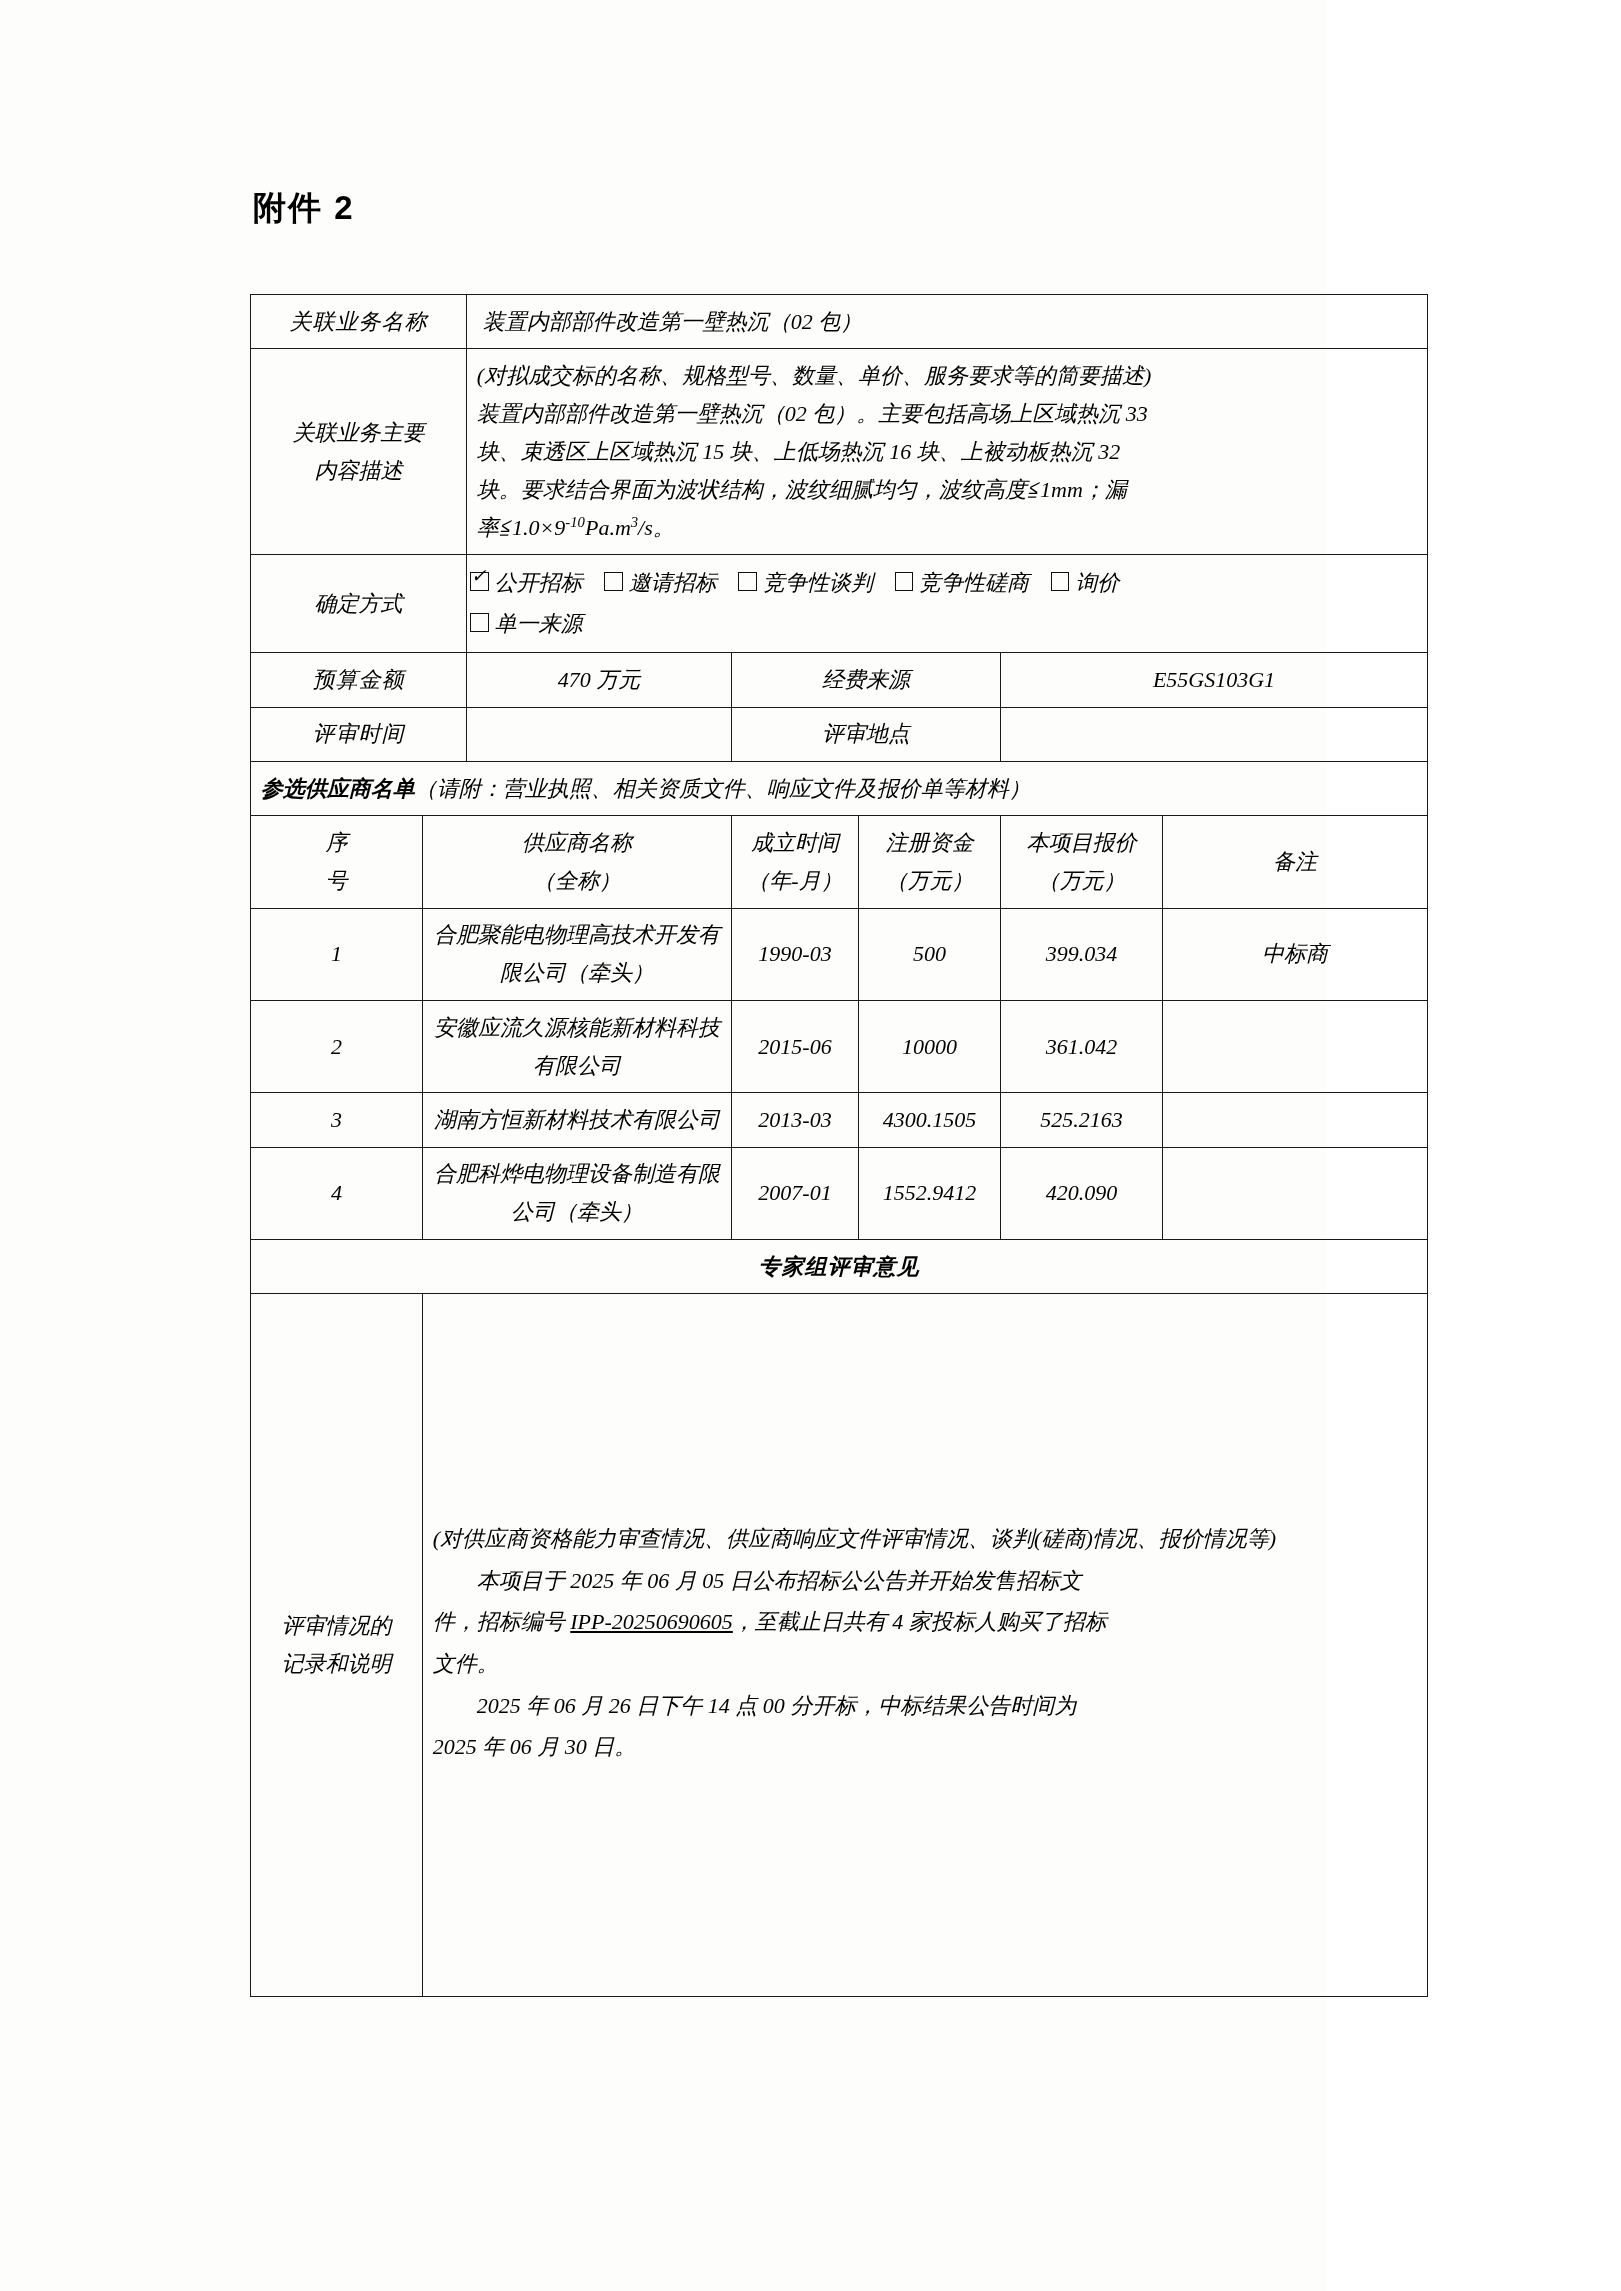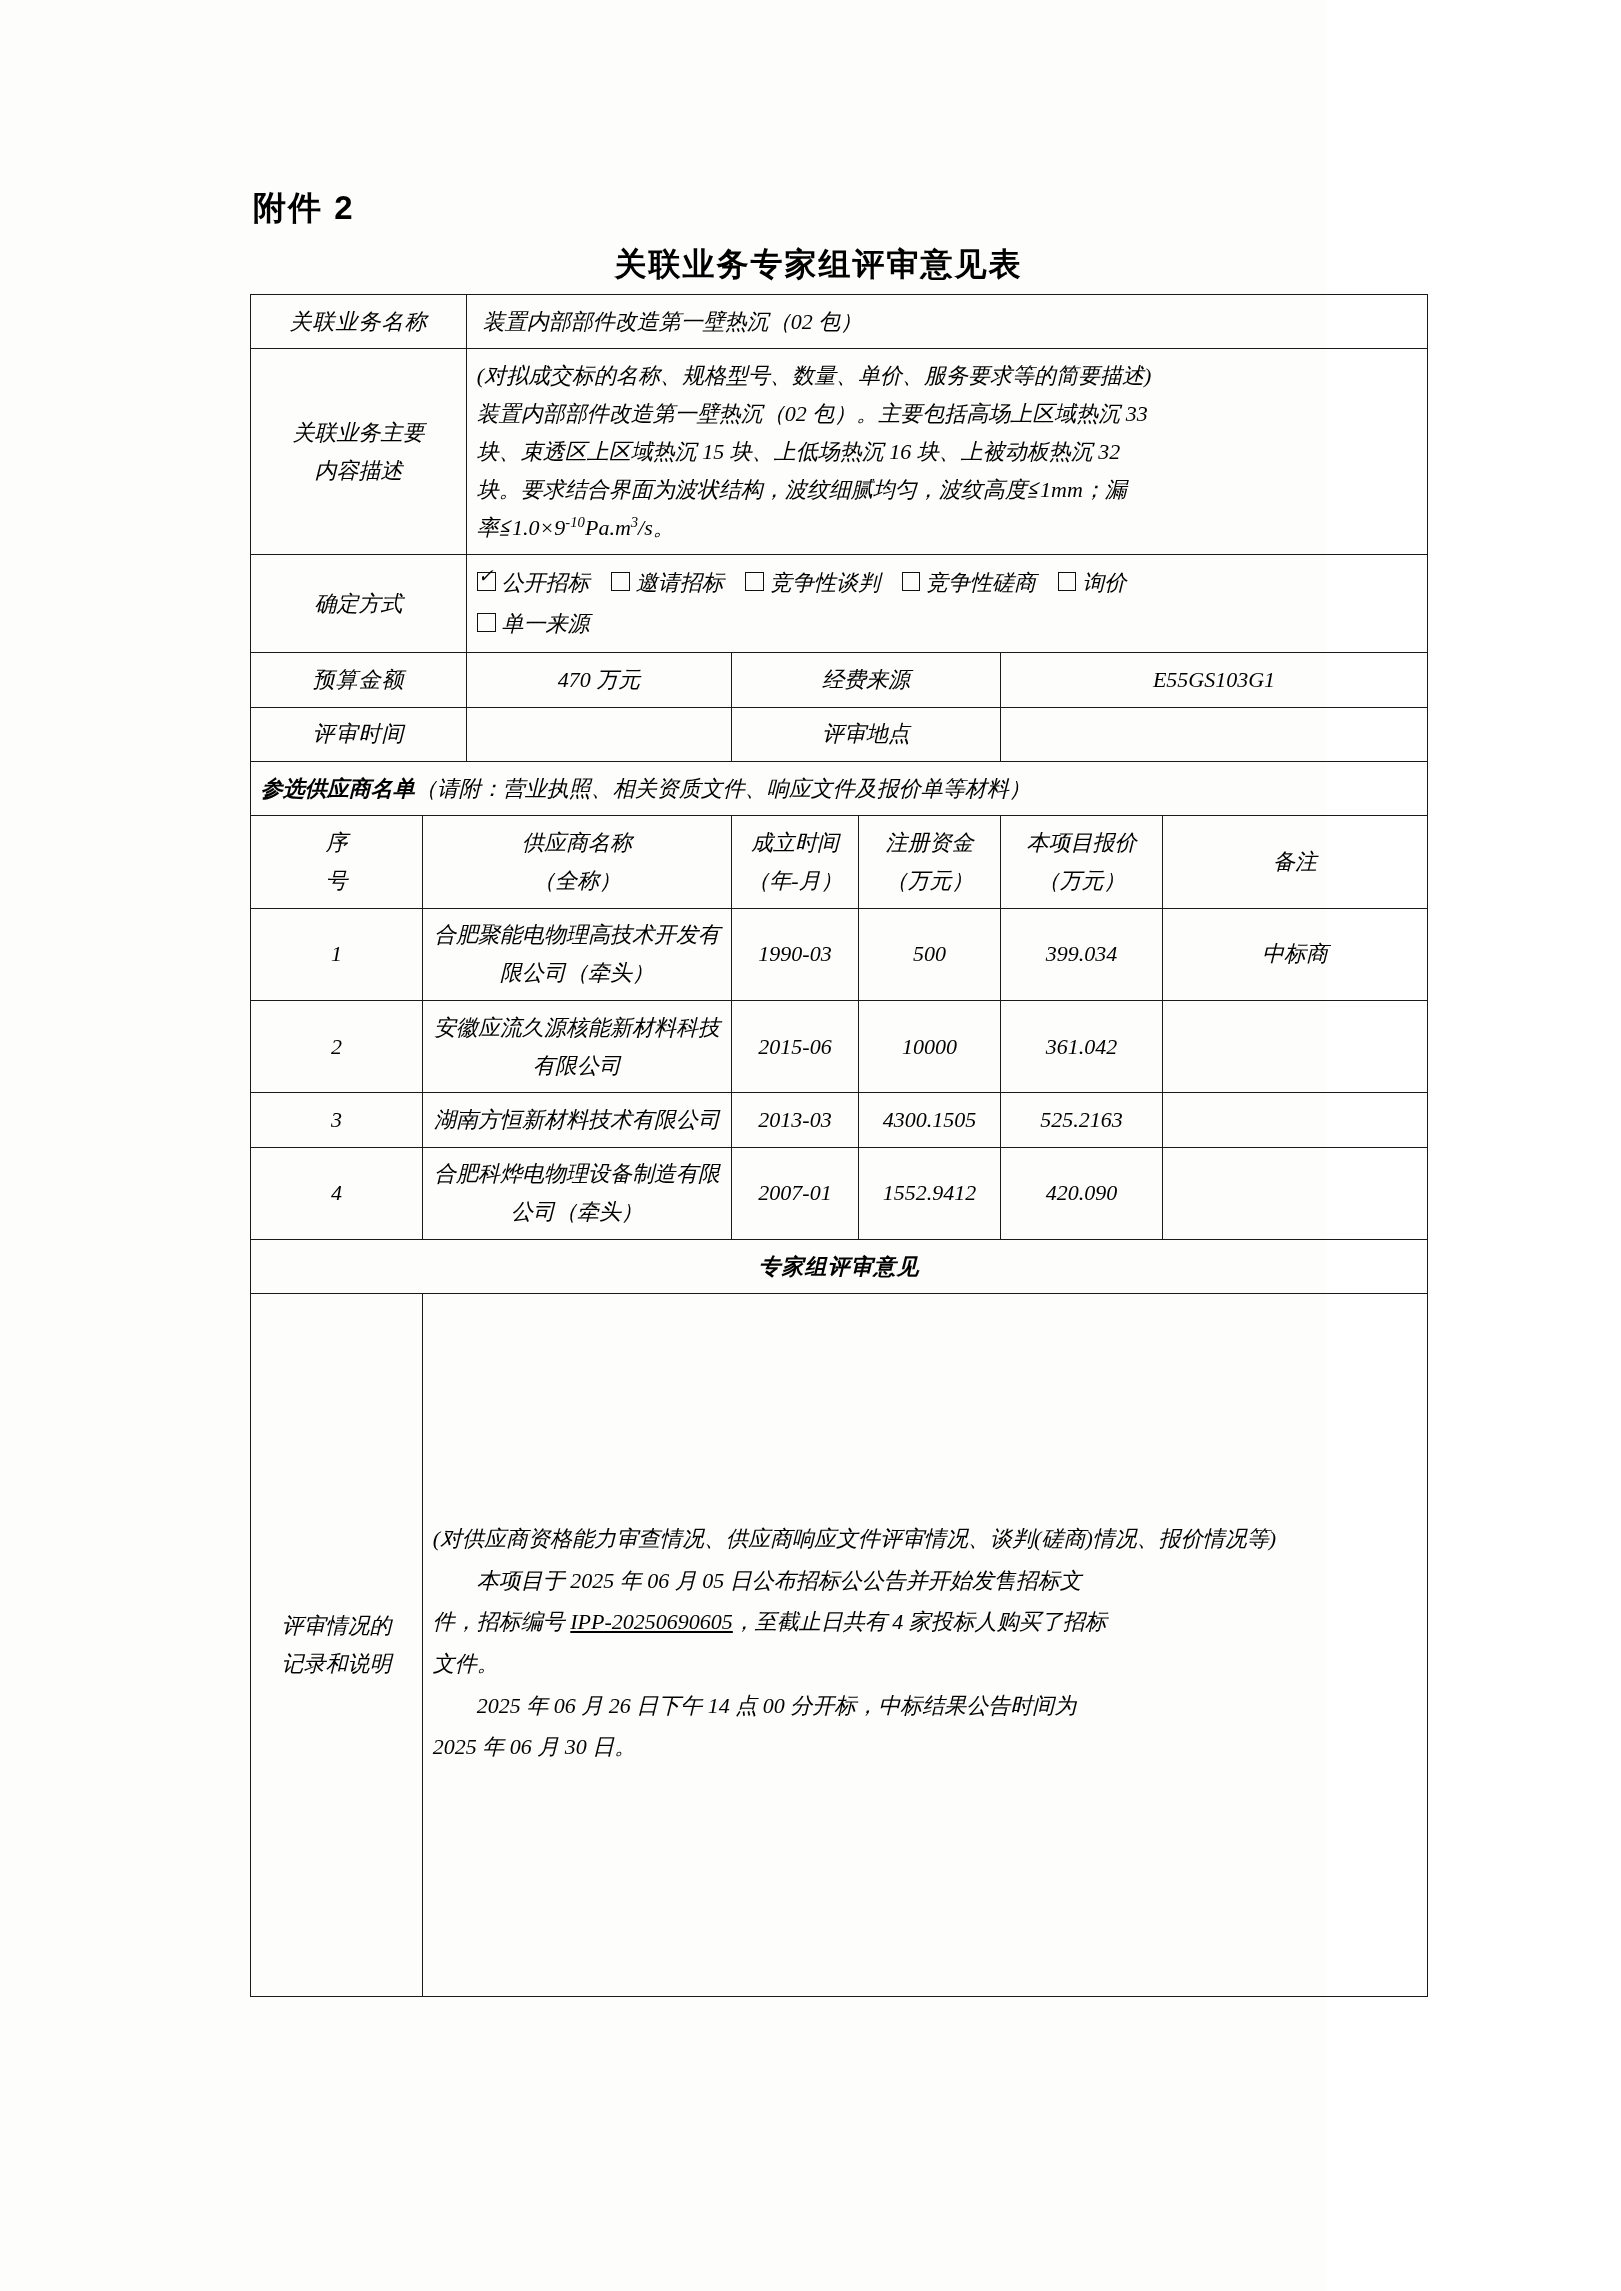--- a/index.html
+++ b/index.html
@@ -133,21 +133,20 @@
     vertical-align: middle;
     line-height: 1.8;
   }
 </style>
 </head>
 <body>
 
 <div class="page">
 
   <div class="attach-label">附件 2</div>
-  <div class="doc-title">关联业务专家组评审意见表</div>
 
   <table class="main">
     <colgroup>
       <col style="width:172px">
       <col style="width:44px">
       <col style="width:265px">
       <col style="width:127px">
       <col style="width:142px">
       <col style="width:162px">
       <col style="width:265px">
@@ -168,21 +167,21 @@
         <p>(对拟成交标的名称、规格型号、数量、单价、服务要求等的简要描述)</p>
         <p>装置内部部件改造第一壁热沉（02 包）。主要包括高场上区域热沉 33</p>
         <p>块、束透区上区域热沉 15 块、上低场热沉 16 块、上被动板热沉 32</p>
         <p>块。要求结合界面为波状结构，波纹细腻均匀，波纹高度≦1mm；漏</p>
         <p><span>率≦1.0×9</span><span class="sup">-10</span><span>Pa.m</span><span class="sup">3</span><span>/s。</span></p>
       </td>
     </tr>
 
     <tr>
       <td class="vlabel" colspan="2">确定方式</td>
-      <td class="c-left" colspan="5" style="padding-left:10px; line-height:1.85">
+      <td class="c-left" colspan="5" style="padding-left:3px; line-height:1.85">
         <span class="opt"><span class="checkbox checked"></span><span>公开招标</span></span><span class="opt"><span class="checkbox"></span><span>邀请招标</span></span><span class="opt"><span class="checkbox"></span><span>竞争性谈判</span></span><span class="opt"><span class="checkbox"></span><span>竞争性磋商</span></span><span class="opt"><span class="checkbox"></span><span>询价</span></span><br>
         <span class="opt"><span class="checkbox"></span><span>单一来源</span></span>
       </td>
     </tr>
 
     <tr>
       <td class="label-cell" colspan="2">预算金额</td>
       <td class="c-center">470 万元</td>
       <td class="c-center" colspan="2">经费来源</td>
       <td class="c-center" colspan="2">E55GS103G1</td>

